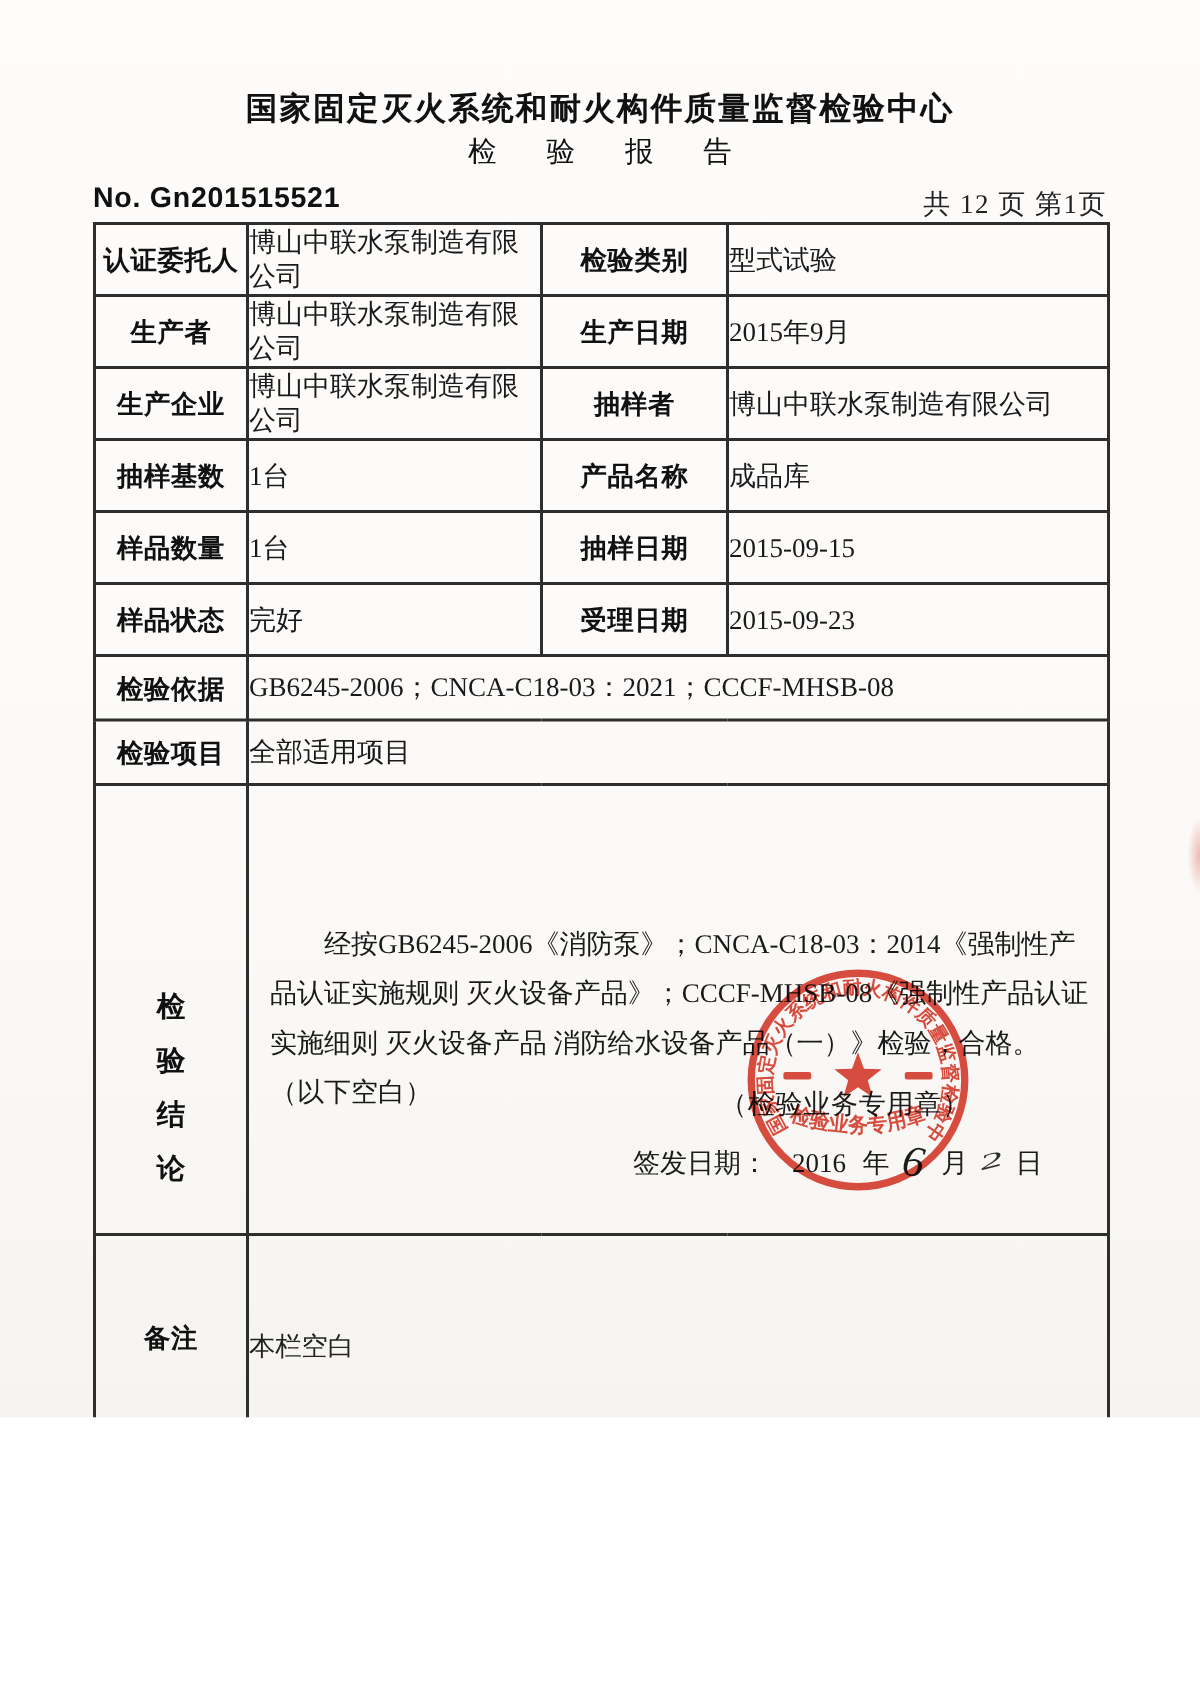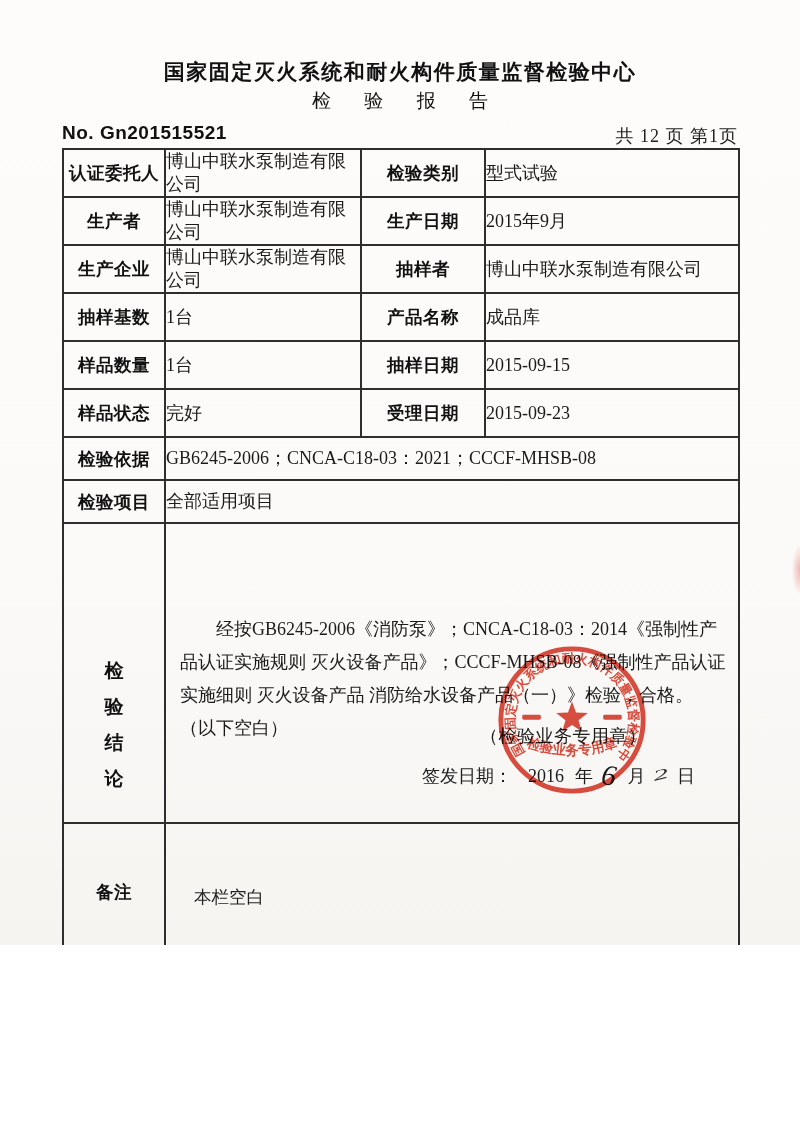--- a/index.html
+++ b/index.html
@@ -55,21 +55,21 @@
   }
   .seal-note{position:absolute;left:314px;top:200px;font-size:18px;z-index:2;letter-spacing:.5px;}
   .issue-date{position:absolute;left:256px;top:232px;font-size:18px;z-index:2;white-space:nowrap;}
   .issue-date .gap-y{margin-left:16px;}
   .issue-date .gap-s{margin-left:11px;}
   .hw{display:inline-block;font-style:italic;color:#1b1b1b;}
   .hw-month{font-size:29px;transform:rotate(9deg) translateY(3px);margin-left:9px;}
   .hw-day{font-size:23px;transform:rotate(-14deg) scaleY(.62) scaleX(1.35);margin-left:9px;opacity:.92;}
   .stamp{position:absolute;left:328px;top:118px;z-index:3;mix-blend-mode:multiply;opacity:.9;}
   td.remark-val{vertical-align:top;}
-  .remark-text{padding:9px 0 0 28px;font-size:17.5px;color:#222;}
+  .remark-text{padding:9px 0 0 0;font-size:17.5px;color:#222;}
   .footer-label{
     position:absolute;top:1028px;
     font-family:"Liberation Sans","DejaVu Sans",sans-serif;
     font-weight:bold;font-size:18px;color:#111;
   }
   .sig{position:absolute;}
   .sig path{fill:none;stroke:#1c1c1c;stroke-width:2.3;stroke-linecap:round;stroke-linejoin:round;opacity:.92;}
   .edge-mark{
     position:absolute;right:0;top:546px;width:8px;height:48px;
     background:radial-gradient(ellipse at right,rgba(215,60,42,.35),rgba(215,60,42,0) 75%);

